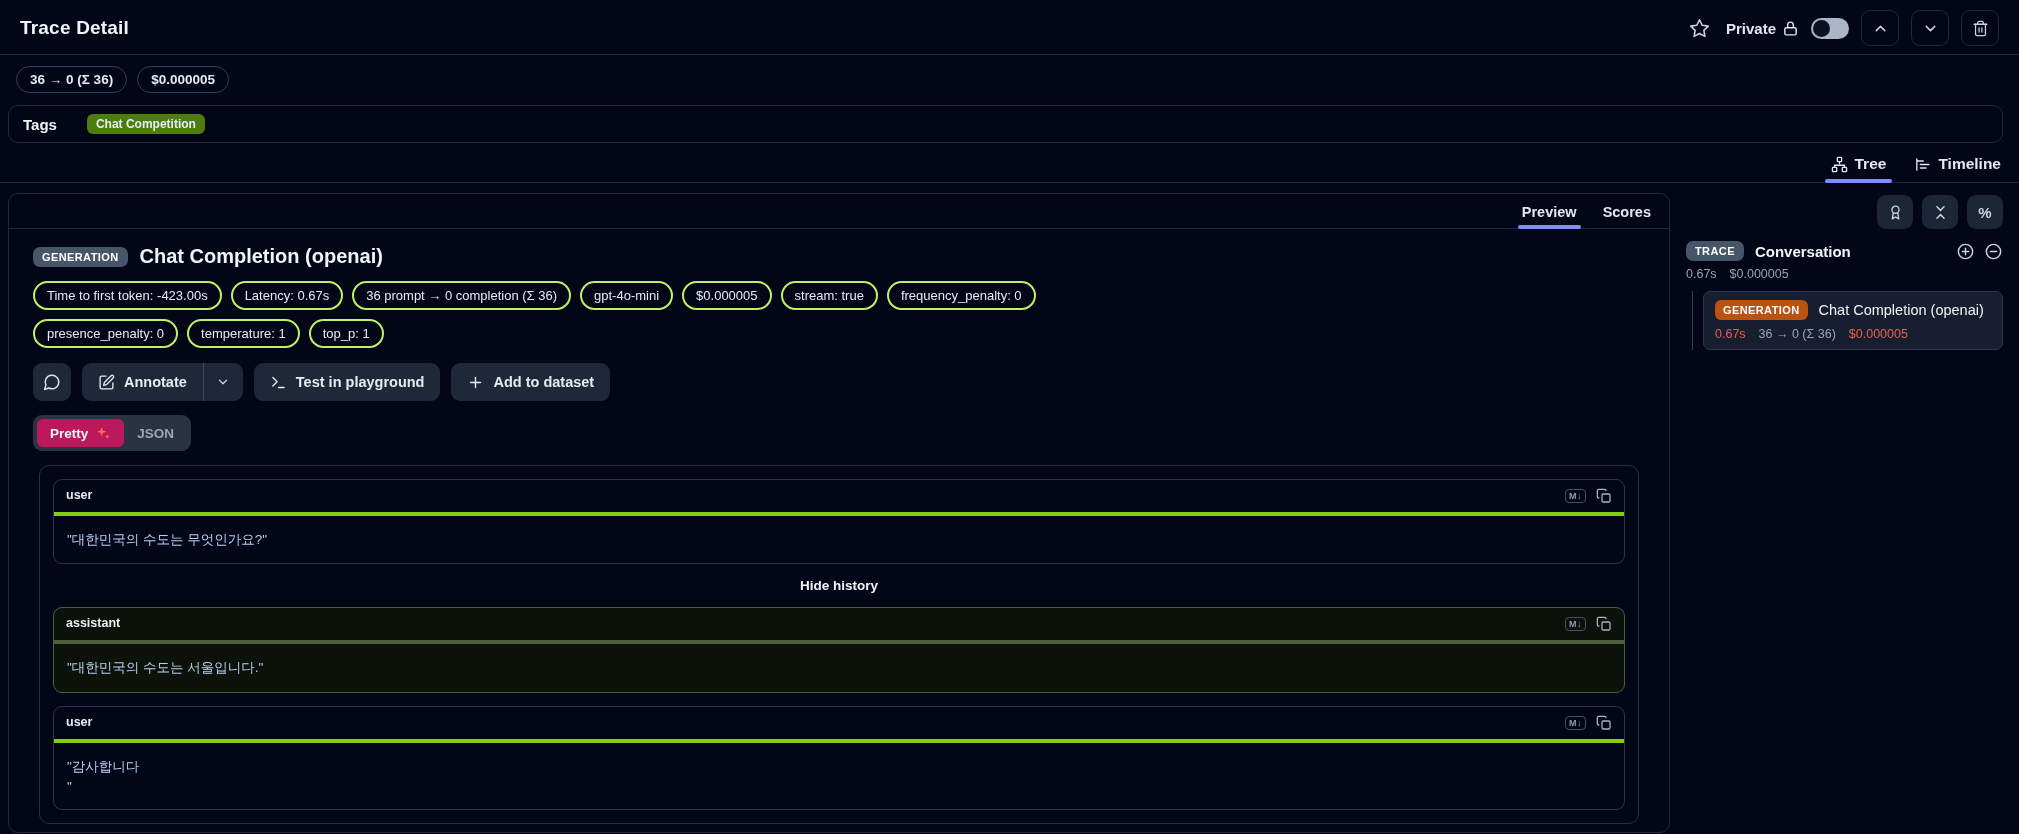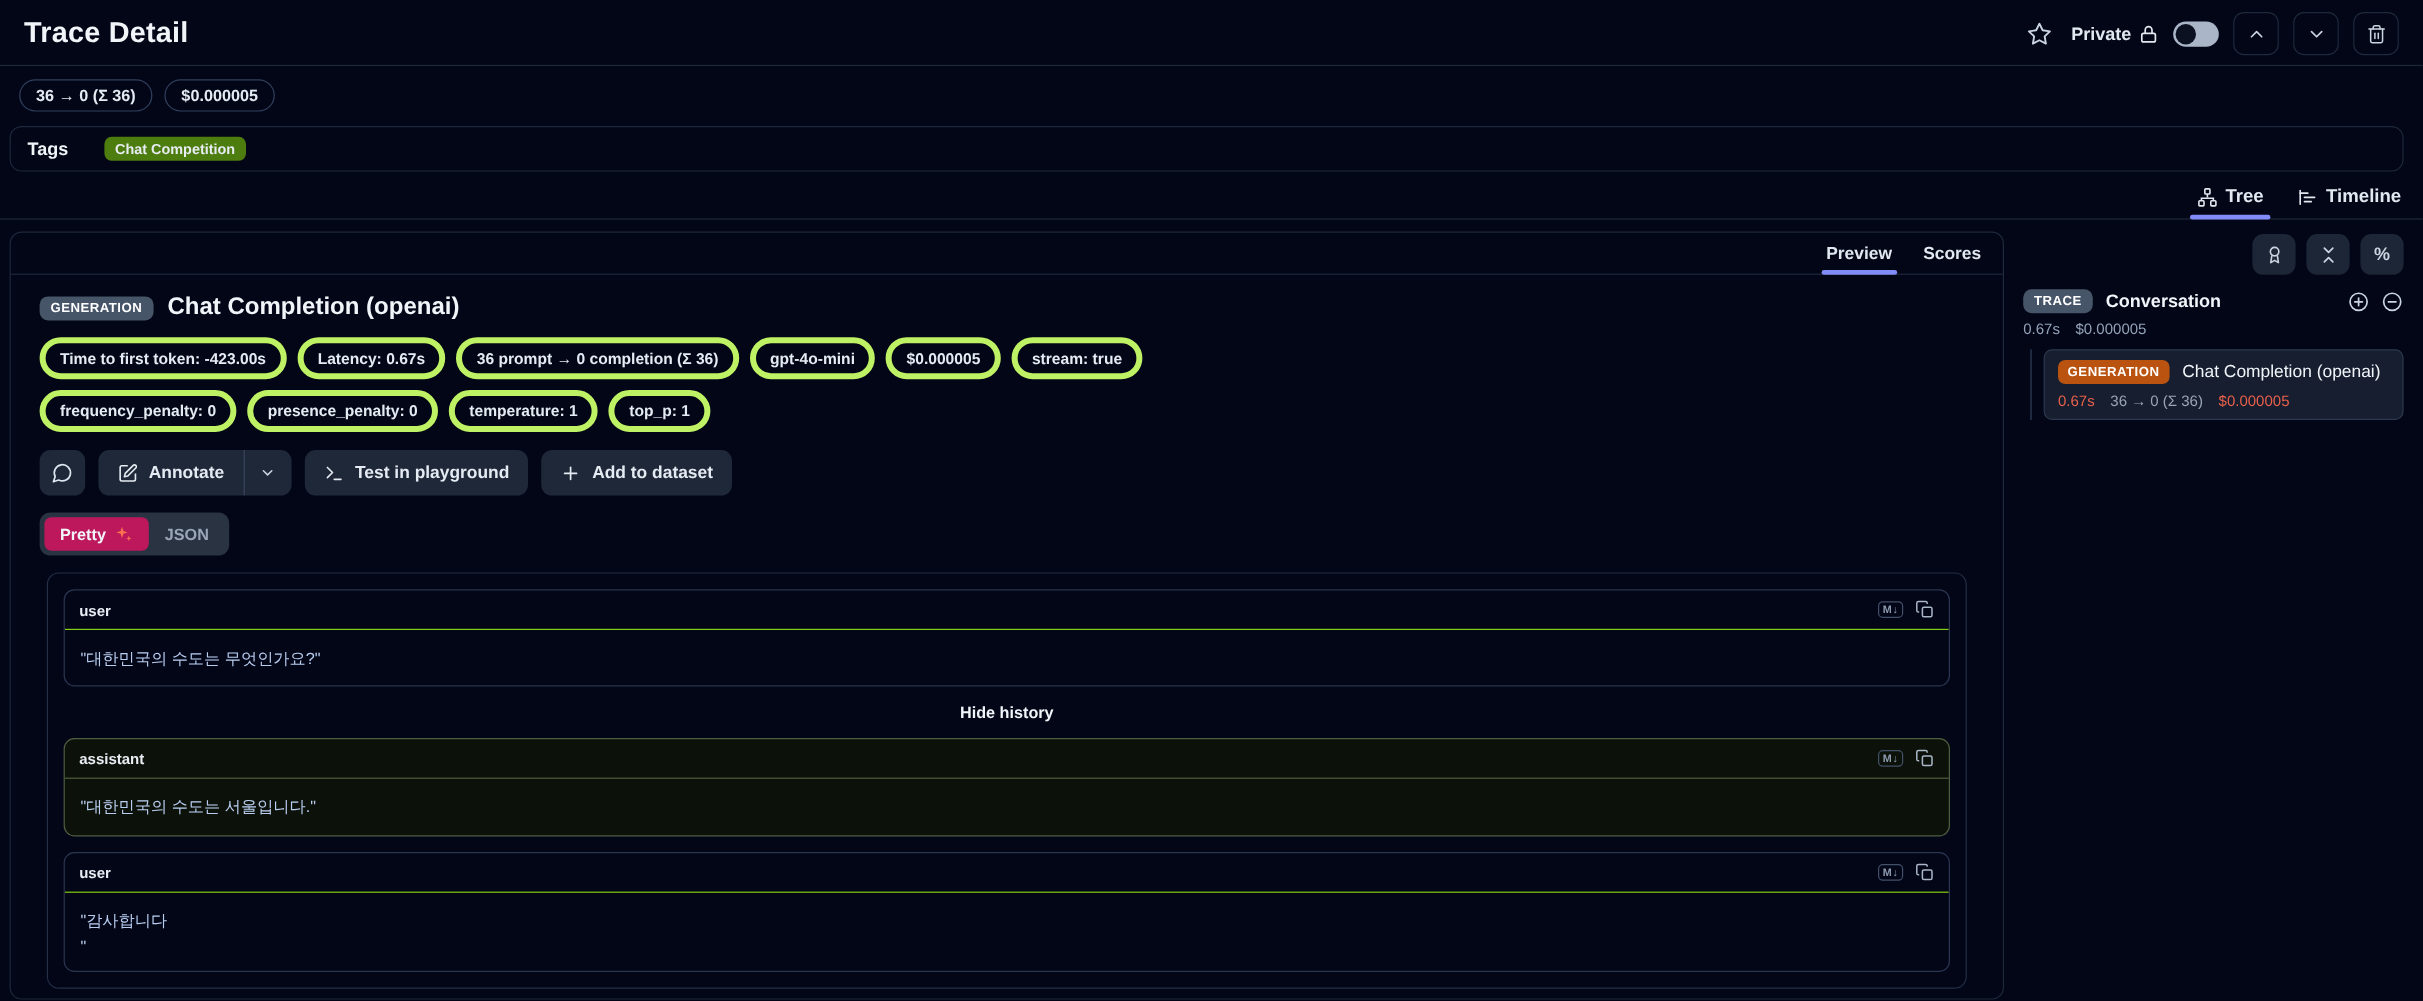--- a/index.html
+++ b/index.html
@@ -6,21 +6,21 @@
   html,body { width:2019px; height:834px; overflow:hidden; }
   body {
     background: var(--bg, #020617);
     color: var(--text, #f1f5f9);
     font-family: "Liberation Sans", sans-serif;
   }
   svg { display:block; }
 
   
   .topbar { display:flex; align-items:center; justify-content:space-between; padding:10px 20px 8px 20px; }
-  .topbar h1 { font-size:24px; font-weight:700; letter-spacing:.2px; }
+  .topbar h1 { font-size:19px; font-weight:700; letter-spacing:.2px; }
   .topbar-right { display:flex; align-items:center; gap:12px; }
   .ghost-btn { background:none; border:none; color:#cbd5e1; cursor:pointer; padding:4px; }
   .private { display:flex; align-items:center; gap:6px; font-size:15px; font-weight:600; color:#e2e8f0; cursor:pointer; }
   .toggle { width:38px; height:21px; border-radius:11px; background:#aab6c8; position:relative; cursor:pointer; }
   .toggle .knob { position:absolute; left:2px; top:2px; width:17px; height:17px; border-radius:50%; background:#0b1120; }
   .sq-btn { width:38px; height:36px; display:flex; align-items:center; justify-content:center;
             background:transparent; border:1px solid var(--border,#1e293b); border-radius:9px; color:#cbd5e1; cursor:pointer; }
   .top-divider { border:none; border-top:1px solid var(--border,#1e293b); }
 
   
@@ -55,21 +55,21 @@
                              border-radius:3px; background:var(--accent,#818cf8); }
 
   .obs-head { padding:16px 24px 0 24px; }
   .obs-title-row { display:flex; align-items:center; gap:12px; }
   .type-badge { background:var(--type-badge-bg,#475569); color:#fff; font-size:11px; font-weight:700;
                 letter-spacing:.4px; padding:4px 9px; border-radius:7px; }
   .obs-title { font-size:20px; font-weight:700; }
   .obs-time { margin-top:7px; font-size:14px; color:#c3cdda; }
 
   .pills { display:flex; flex-wrap:wrap; gap:9px; padding:13px 24px 0 24px; max-width:1080px; }
-  .pill { border:5px solid #bef264; color:#e5ebf3; font-size:13px; font-weight:700;
+  .pill { border:2px solid #bef264; color:#e5ebf3; font-size:13px; font-weight:400;
           padding:5px 12px; border-radius:999px; white-space:nowrap; }
 
   .actions { display:flex; align-items:center; gap:11px; padding:15px 24px 0 24px; }
   .icon-btn { width:38px; height:38px; display:flex; align-items:center; justify-content:center;
               background:var(--btn-bg,#1f2838); border:none; border-radius:9px; color:#dbe3ee; cursor:pointer; }
   .action-btn { display:flex; align-items:center; gap:9px; height:38px; padding:0 16px;
                 background:var(--btn-bg,#1f2838); border:none; border-radius:9px;
                 color:#e5ebf3; font-size:14.5px; font-weight:600; font-family:inherit; cursor:pointer; }
   .split { display:flex; background:var(--btn-bg,#1f2838); border-radius:9px; overflow:hidden; }
   .split .action-btn { border-radius:0; background:transparent; }
@@ -79,22 +79,22 @@
   .format-toggle { margin:14px 24px 0 24px; display:inline-flex; align-self:flex-start;
                    background:#2a3342; border-radius:9px; padding:4px; }
   .seg { display:flex; align-items:center; gap:7px; padding:6px 13px; border-radius:6px;
          font-size:13.5px; font-weight:600; color:#9aa6b8; cursor:pointer; }
   .seg.active { background:#be185d; color:#f1f5f9; }
 
   
   .io-container { flex:1; margin:14px 30px 8px 30px; border:1px solid #242f47; border-radius:10px;
                   padding:13px; display:flex; flex-direction:column; gap:13px; overflow:hidden; }
   .msg { border:1px solid #2a3550; border-radius:9px; overflow:hidden; }
-  .msg-header { display:flex; align-items:flex-end; justify-content:space-between;
-                padding:8px 12px; border-bottom:1px solid #84cc16; }
+  .msg-header { display:flex; align-items:flex-start; justify-content:space-between;
+                padding:8px 12px; border-bottom:4px solid #84cc16; }
   .msg-role { font-size:12.5px; font-weight:700; color:#e8edf4; }
   .msg-tools { display:flex; align-items:center; gap:10px; color:#8e9bb0; }
   .md-chip { border:1.5px solid #43506a; border-radius:4px; font-size:9px; font-weight:700;
              padding:1px 3px; letter-spacing:.5px; cursor:pointer; }
   .copy-btn { background:none; border:none; color:#aab6c9; cursor:pointer; padding:0; }
   .msg-body { padding:14px 13px 20px 13px; font-size:13.5px; color:var(--content-text,#b9cdf0);
               white-space:pre-wrap; line-height:1.55; }
   .msg.assistant { border-color:var(--assistant-border,#4f5e40); background:var(--assistant-bg,#0c1209); }
   .msg.assistant .msg-header { border-bottom-color:var(--assistant-border,#4f5e40); }
   .hide-history { text-align:center; font-size:13.5px; font-weight:600; color:#f1f5f9; cursor:pointer; padding:1px 0; }

